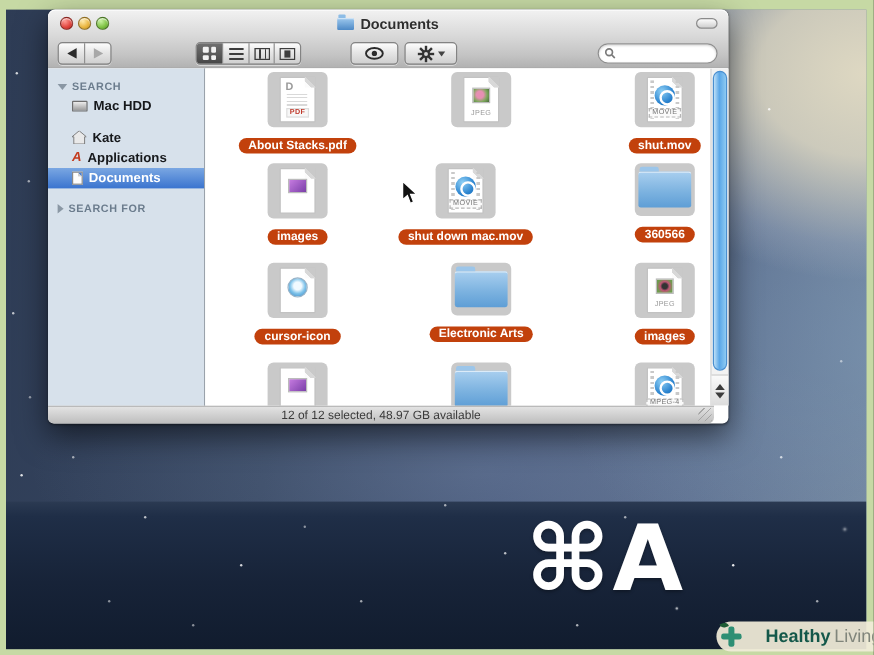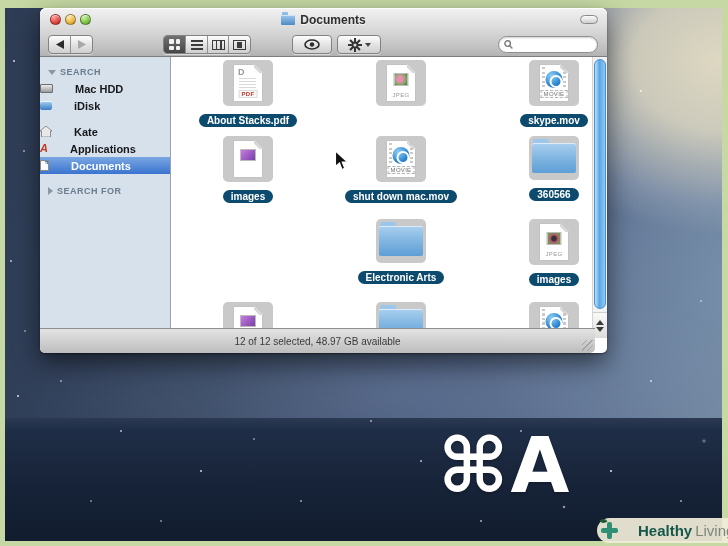--- a/index.html
+++ b/index.html
@@ -75,38 +75,38 @@
   .flow-glyph { width:13px; height:10px; border:1.5px solid #3c3c3c; position:relative; }
   .flow-glyph::before { content:""; position:absolute; left:3px; right:3px; top:1px; bottom:1px; background:#3c3c3c; }
 
   
   #sidebar { position:absolute; left:0; top:49px; width:131px; bottom:15px; background:#d7e1eb;
     border-right:1px solid #9aa2ab; padding-top:7px; font-size:11px; color:#16181b; overflow:hidden; }
   .sb-header { display:flex; align-items:center; gap:4px; padding-left:8px; height:16px;
     font-size:9px; font-weight:bold; letter-spacing:.5px; color:#6b7c8d; }
   .tri-down { width:0; height:0; border-left:4px solid transparent; border-right:4px solid transparent; border-top:5px solid #8a97a4; }
   .tri-right { width:0; height:0; border-top:4px solid transparent; border-bottom:4px solid transparent; border-left:5px solid #8a97a4; }
-  .sb-item { display:flex; align-items:center; gap:22px; height:17px; font-weight:bold; }
+  .sb-item { display:flex; align-items:center; gap:5px; padding-left:20px; height:17px; font-weight:bold; }
   .sb-item.selected { background:linear-gradient(180deg,#7aa7e2 0%, #3a74cf 100%); color:#fff; }
   .sb-gap { height:9px; }
   .sb-ico { display:inline-block; flex:none; }
   .ico-hdd { width:13px; height:9px; border:1px solid #6e6e6e; border-radius:1px; background:linear-gradient(180deg,#ececec,#9a9a9a); }
   .ico-idisk { width:12px; height:9px; border-radius:2px; background:linear-gradient(180deg,#a8d2f2 0%, #3a7cc4 100%); box-shadow:inset 0 1px 0 rgba(255,255,255,.8); }
   .ico-desktop { width:12px; height:9px; border:1px solid #8a8a8a; background:linear-gradient(135deg,#7a4f9e,#3a2558); }
   .ico-doc { width:9px; height:11px; background:#fdfdfd; border:1px solid #8a8a8a; position:relative; }
   .ico-doc::before { content:""; position:absolute; top:0; right:0; width:3px; height:3px; background:linear-gradient(225deg,#d7e1eb 50%, #cfcfcf 50%); }
   .sb-item.selected .ico-doc::before { background:linear-gradient(225deg,#4a7fd4 50%, #cfcfcf 50%); }
   .ico-apps { font-size:11px; font-weight:bold; font-style:italic; color:#c33b1e; line-height:1; }
 
   
   #content { position:absolute; left:131px; right:0; top:49px; bottom:15px; background:#fff; overflow:hidden; }
   .file-item { position:absolute; width:130px; text-align:center; }
   .icon-sel { display:inline-block; background:#c9c9c9; border-radius:5px; padding:4px 10px; }
   .icon-sel.folder-pad { padding:7px 3px; }
-  .file-label { display:inline-block; margin-top:4px; background:#0c4a6e; color:#fff; font-size:10px; font-weight:bold;
+  .file-label { display:inline-block; margin-top:4px; background:#c2410c; color:#fff; font-size:10px; font-weight:bold;
     padding:1px 8px; border-radius:9px; white-space:nowrap; }
 
   .page { width:30px; height:38px; background:#fff; border:1px solid #c2c2c2; border-radius:1px; position:relative; }
   .page::before { content:""; position:absolute; top:-1px; right:-1px; width:9px; height:9px;
     background:linear-gradient(225deg, #c9c9c9 0 48%, #d8d8d8 48% 72%, #fbfbfb 72%); }
   .plines { position:absolute; left:5px; right:6px; top:13px; height:11px;
     background:repeating-linear-gradient(180deg,#d9d9d9 0 1px, transparent 1px 3px); }
   .dmark { position:absolute; top:2px; left:4px; font-size:9px; font-weight:bold; color:#9a9a9a; }
   .badge { position:absolute; bottom:3px; left:50%; transform:translateX(-50%); font-size:6px; letter-spacing:.3px; white-space:nowrap; }
   .badge.red { color:#c0392b; font-weight:bold; border:1px solid #ddd; padding:0 2px; background:#f7f7f7; }
@@ -134,21 +134,21 @@
   #scrollbar { position:absolute; right:0; top:0; bottom:0; width:15px; background:#f2f2f2; border-left:1px solid #d5d5d5; }
   #scroll-thumb { position:absolute; left:1px; top:2px; width:12px; height:250px; border-radius:6px;
     background:linear-gradient(90deg,#bfe0f7 0%, #5aa7e8 45%, #8ecaf2 100%); border:1px solid #4a8fd0; }
   #scroll-arrows { position:absolute; left:0; right:0; bottom:0; height:26px; border-top:1px solid #cfcfcf;
     display:flex; flex-direction:column; align-items:center; justify-content:center; gap:2px;
     background:linear-gradient(180deg,#fafafa,#dcdcdc); }
   .arr-up { width:0; height:0; border-left:4px solid transparent; border-right:4px solid transparent; border-bottom:5px solid #3c3c3c; }
   .arr-dn { width:0; height:0; border-left:4px solid transparent; border-right:4px solid transparent; border-top:5px solid #3c3c3c; }
 
   
-  #status-bar { position:absolute; left:0; right:12px; bottom:0; height:25px; border-radius:0 0 5px 5px;
+  #status-bar { position:absolute; left:0; right:12px; bottom:0; height:15px; border-radius:0 0 5px 5px;
     background:linear-gradient(180deg,#e3e3e3,#bdbdbd); border-top:1px solid #8f8f8f;
     display:flex; align-items:center; justify-content:center; font-size:10px; color:#3a3a3a; }
   #resize-grip { position:absolute; right:2px; bottom:2px; width:11px; height:11px;
     background:repeating-linear-gradient(135deg, transparent 0 3px, #9a9a9a 3px 4px); opacity:.8; }
 
   
   #mouse-cursor { position:absolute; left:334px; top:150px; }
 
   
   #shortcut-overlay { position:absolute; left:438px; top:424px; color:#fff; font-size:76px; font-weight:bold;
@@ -250,24 +250,20 @@
 
     <div id="sidebar">
       <div class="sb-header">
         <span class="tri-down"></span>
         <span>SEARCH</span>
       </div>
       <div class="sb-item">
         <span class="sb-ico ico-hdd"></span>
         <span>Mac HDD</span>
       </div>
-      <div class="sb-item">
-        <span class="sb-ico ico-idisk"></span>
-        <span>iDisk</span>
-      </div>
       <div class="sb-gap"></div>
       <div class="sb-item">
         <svg class="sb-ico" width="12" height="11" viewBox="0 0 12 11">
           <polygon points="6,0 12,5 10.5,5 10.5,11 1.5,11 1.5,5 0,5" fill="#e9e9e9" stroke="#7a7a7a" stroke-width="0.8"></polygon>
         </svg>
         <span>Kate</span>
       </div>
       <div class="sb-item">
         <span class="sb-ico ico-apps">A</span>
         <span>Applications</span>
@@ -305,49 +301,57 @@
       </div>
       <div class="file-item" style="left:318px; top:3px;">
         <div class="icon-sel">
           <div class="page">
             <span class="film l"></span>
             <span class="film r"></span>
             <span class="qt-logo"></span>
             <span class="badge boxed">MOVIE</span>
           </div>
         </div>
-        <div><span class="file-label">skype.mov</span></div>
+        <div><span class="file-label">shut.mov</span></div>
       </div>
 
       <div class="file-item" style="left:12px; top:79px;">
         <div class="icon-sel">
           <div class="page">
             <span class="thumb purple"></span>
           </div>
         </div>
         <div><span class="file-label">images</span></div>
       </div>
-      <div class="file-item" style="left:165px; top:79px;">
+      <div class="file-item" style="left:152px; top:79px;">
         <div class="icon-sel">
           <div class="page">
             <span class="film l"></span>
             <span class="film r"></span>
             <span class="qt-logo"></span>
             <span class="badge boxed">MOVIE</span>
           </div>
         </div>
         <div><span class="file-label">shut down mac.mov</span></div>
       </div>
       <div class="file-item" style="left:318px; top:79px;">
         <div class="icon-sel folder-pad">
           <div class="big-folder"></div>
         </div>
         <div><span class="file-label">360566</span></div>
       </div>
 
+      <div class="file-item" style="left:12px; top:162px;">
+        <div class="icon-sel">
+          <div class="page">
+            <span class="compass"></span>
+          </div>
+        </div>
+        <div><span class="file-label">cursor-icon</span></div>
+      </div>
       <div class="file-item" style="left:165px; top:162px;">
         <div class="icon-sel folder-pad">
           <div class="big-folder"></div>
         </div>
         <div><span class="file-label">Electronic Arts</span></div>
       </div>
       <div class="file-item" style="left:318px; top:162px;">
         <div class="icon-sel">
           <div class="page">
             <span class="thumb cluster"></span>

